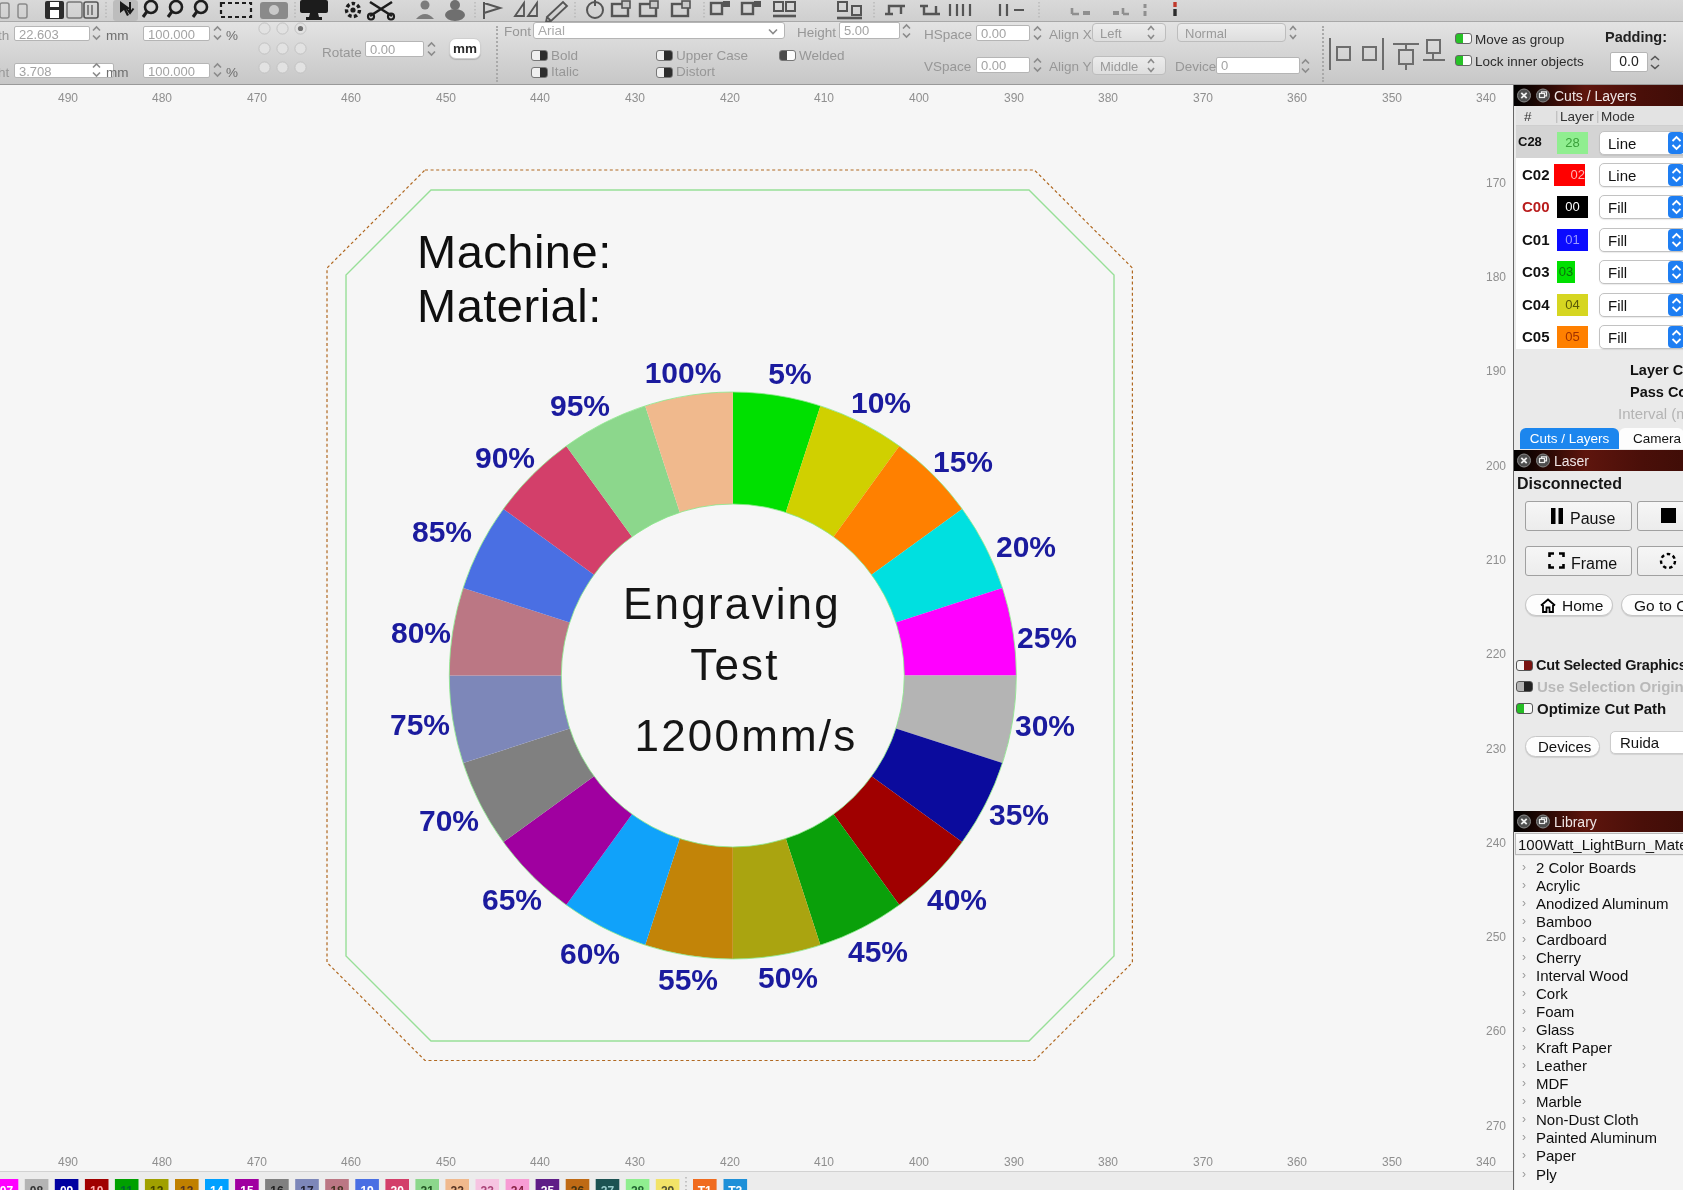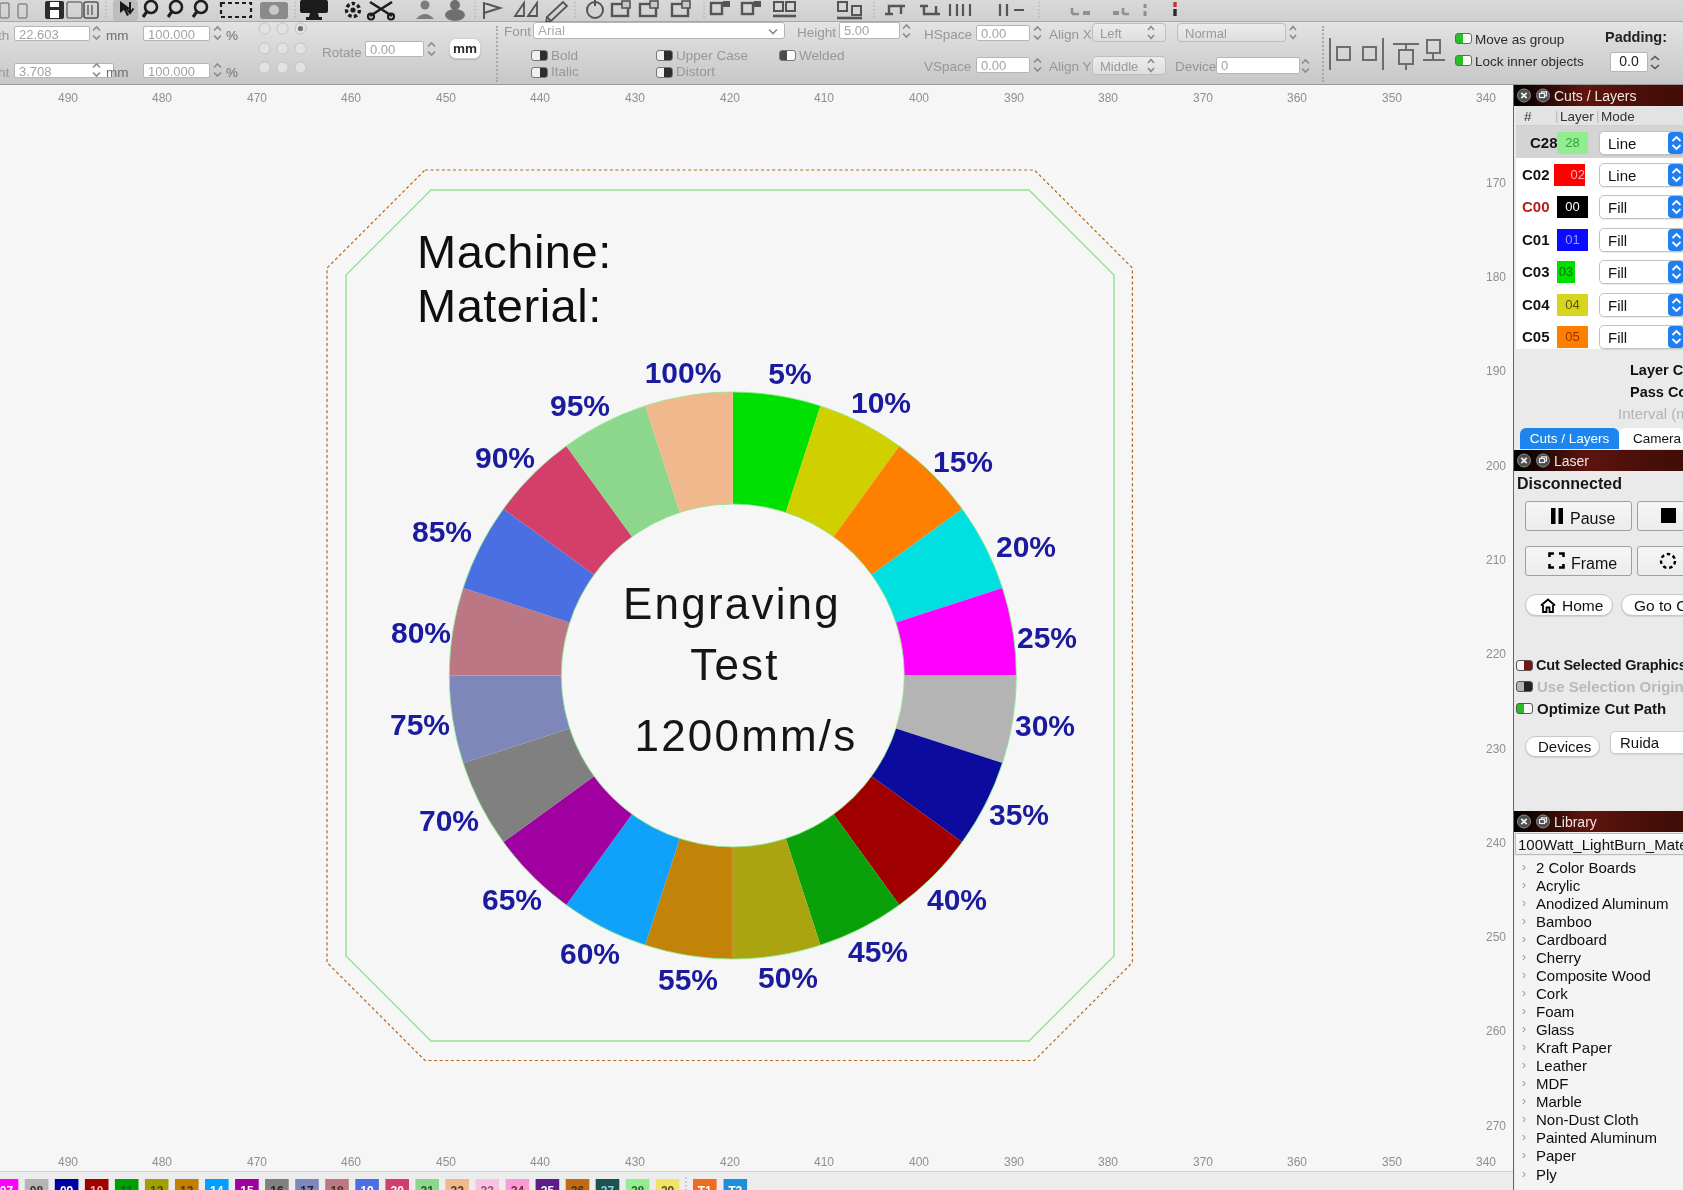--- a/index.html
+++ b/index.html
@@ -397,21 +397,21 @@
 <div class="ptxt" style="left:40px;top:3px;color:#efe6e6;font-size:14px">Cuts / Layers</div>
 <div class="abs" style="left:2px;top:21px;width:168px;height:20px;background:#e3e3e3;border-bottom:1px solid #cfcfcf;color:#333;font-size:13.5px">
       <span style="position:absolute;left:8px;top:3px">#</span>
       <span style="position:absolute;left:44px;top:3px">Layer</span>
       <span style="position:absolute;left:85px;top:3px">Mode</span>
       <span style="position:absolute;left:39px;top:2px;color:#bbb">|</span>
       <span style="position:absolute;left:80px;top:2px;color:#bbb">|</span>
     </div>
 <div class="abs" style="left:2px;top:41px;width:168px;height:223px;background:#fff"></div>
 <div class="abs" style="left:2px;top:41.0px;width:168px;height:32px;background:#d4d4d4"></div>
-<div class="ptxt" style="left:16px;top:48.5px;font-size:15px;font-weight:bold;color:#111">C28</div>
+<div class="ptxt" style="left:4px;top:48.5px;font-size:13px;font-weight:bold;color:#111">C28</div>
 <div class="abs" style="left:43px;top:46.5px;width:31px;height:22px;background:#90ee90;color:#3aa03a;font-size:13px;text-align:center;padding-top:3px">28</div>
 <div class="abs" style="left:85px;top:45.5px;width:100px;height:24px;background:#fff;border:1px solid #c2c2c2;border-radius:5px;box-shadow:0 1px 1px rgba(0,0,0,.08)"></div>
 <div class="ptxt" style="left:94px;top:49.5px;font-size:15px;color:#111">Line</div>
 <svg class="abs" style="left:154px;top:46.5px" width="16" height="22">
       <rect x="0" y="0" width="16" height="22" rx="4" fill="#1e7ef2"></rect>
       <path d="M4.5 9 L8.5 5 L12.5 9" fill="none" stroke="#fff" stroke-width="1.8"></path>
       <path d="M4.5 13 L8.5 17 L12.5 13" fill="none" stroke="#fff" stroke-width="1.8"></path>
     </svg>
 <div class="ptxt" style="left:8px;top:80.9px;font-size:15px;font-weight:bold;color:#111">C02</div>
 <div class="abs" style="left:40px;top:78.9px;width:31px;height:22px;background:#ff0000;color:#ffb4b4;font-size:13px;text-align:right;padding-top:3px">02</div>
@@ -547,21 +547,21 @@
 <div class="lrow" style="top:845.74px">
       <span class="c">›</span>
       <span class="t">Cardboard</span>
     </div>
 <div class="lrow" style="top:863.8px">
       <span class="c">›</span>
       <span class="t">Cherry</span>
     </div>
 <div class="lrow" style="top:881.86px">
       <span class="c">›</span>
-      <span class="t">Composite Wood</span>
+      <span class="t">Interval Wood</span>
     </div>
 <div class="lrow" style="top:899.92px">
       <span class="c">›</span>
       <span class="t">Cork</span>
     </div>
 <div class="lrow" style="top:917.98px">
       <span class="c">›</span>
       <span class="t">Foam</span>
     </div>
 <div class="lrow" style="top:936.04px">

